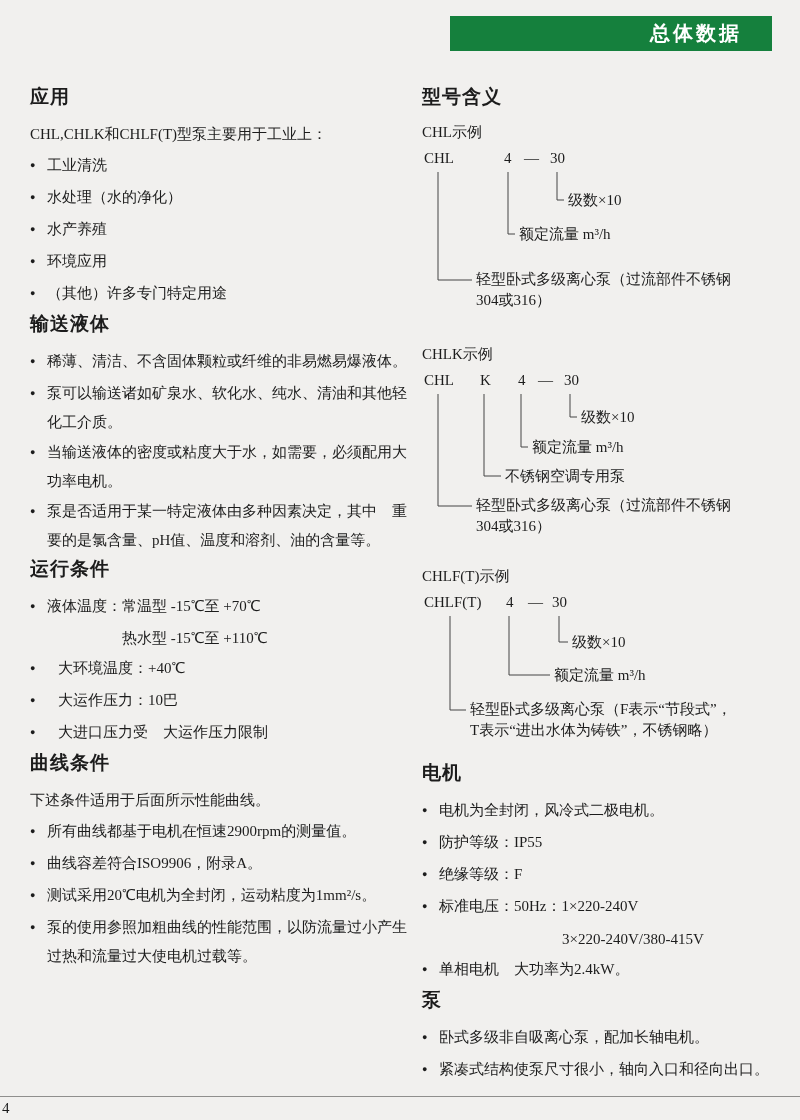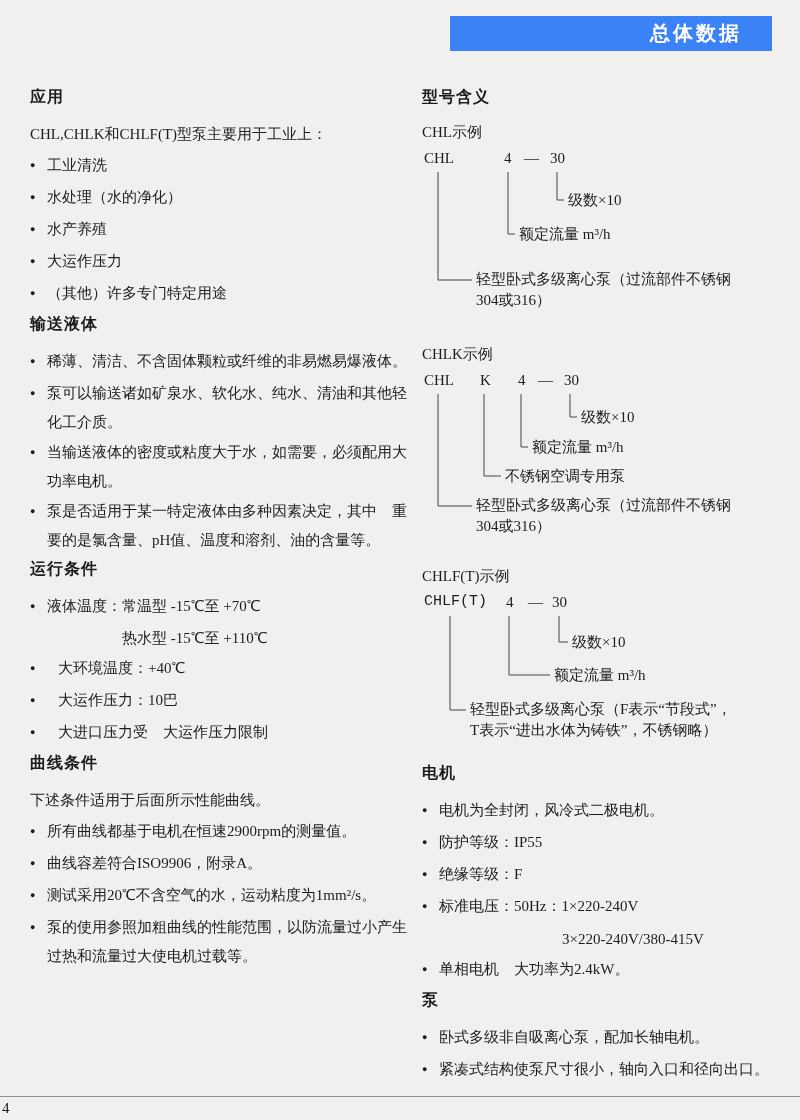--- a/index.html
+++ b/index.html
@@ -21,21 +21,21 @@
     color:#fff;font-family:"Liberation Sans",sans-serif;
     font-weight:bold;font-size:20px;letter-spacing:3px;
   }
 
   
   .col-left{position:absolute;left:30px;top:84px;width:378px;}
   .col-right{position:absolute;left:422px;top:84px;width:356px;}
 
   h2.sec{
     font-family:"Liberation Sans",sans-serif;
-    font-size:16px;font-weight:bold;margin:0 0 10px 0;line-height:26px;
+    font-size:19px;font-weight:bold;margin:0 0 10px 0;line-height:26px;
     letter-spacing:1px;
   }
   .mt{margin-top:20px;}
   .intro{line-height:29px;margin:0 0 2px 0;}
 
   .li{display:flex;align-items:flex-start;line-height:29px;margin:1px 0;}
   .bullet{flex:0 0 17px;}
   .bullet::before{content:"●";font-size:9px;position:relative;top:-2px;}
   .li-text{flex:1;}
   .gap .li-text{padding-left:11px;}
@@ -54,21 +54,21 @@
 
   
   .bottom-rule{position:absolute;left:0;right:0;top:1096px;height:1px;background:#8f8f8d;}
   .page-number{position:absolute;left:2px;top:1100px;font-size:15px;}
 </style>
 </head>
 <body>
 
 <div class="page">
 
-  <div class="header-bar" style="background:#3b82f6;">
+  <div class="header-bar" style="background:#15803d;">
     <span class="header-title">总体数据</span>
   </div>
 
   <div class="col-left">
 
     <h2 class="sec">应用</h2>
     <p class="intro">CHL,CHLK和CHLF(T)型泵主要用于工业上：</p>
     <div class="li">
         <span class="bullet"></span>
         <span class="li-text">工业清洗</span>
@@ -76,21 +76,21 @@
     <div class="li">
         <span class="bullet"></span>
         <span class="li-text">水处理（水的净化）</span>
       </div>
     <div class="li">
         <span class="bullet"></span>
         <span class="li-text">水产养殖</span>
       </div>
     <div class="li">
         <span class="bullet"></span>
-        <span class="li-text">大运作压力</span>
+        <span class="li-text">环境应用</span>
       </div>
     <div class="li">
         <span class="bullet"></span>
         <span class="li-text">（其他）许多专门特定用途</span>
       </div>
 
     <h2 class="sec mt">输送液体</h2>
     <div class="li">
         <span class="bullet"></span>
         <span class="li-text">稀薄、清洁、不含固体颗粒或纤维的非易燃易爆液体。</span>
@@ -132,21 +132,21 @@
     <div class="li">
         <span class="bullet"></span>
         <span class="li-text">所有曲线都基于电机在恒速2900rpm的测量值。</span>
       </div>
     <div class="li">
         <span class="bullet"></span>
         <span class="li-text">曲线容差符合ISO9906，附录A。</span>
       </div>
     <div class="li">
         <span class="bullet"></span>
-        <span class="li-text">测试采用20℃不含空气的水，运动粘度为1mm²/s。</span>
+        <span class="li-text">测试采用20℃电机为全封闭，运动粘度为1mm²/s。</span>
       </div>
     <div class="li">
         <span class="bullet"></span>
         <span class="li-text">泵的使用参照加粗曲线的性能范围，以防流量过小产生过热和流量过大使电机过载等。</span>
       </div>
   </div>
 
   <div class="col-right">
 
     <h2 class="sec">型号含义</h2>
@@ -193,21 +193,21 @@
     </div>
 
     <div class="diagram">
       <div class="d-caption">CHLF(T)示例</div>
       <div class="d-body h155">
         <svg class="d-lines" width="350" height="152" viewBox="0 0 350 152">
           <polyline points="137,24 137,50 146,50" fill="none" stroke="#444" stroke-width="1"></polyline>
           <polyline points="87,24 87,83 128,83" fill="none" stroke="#444" stroke-width="1"></polyline>
           <polyline points="28,24 28,118 44,118" fill="none" stroke="#444" stroke-width="1"></polyline>
         </svg>
-        <span class="tok" style="left:2px;font-family:Liberation Mono, monospace;">CHLF(T)</span>
+        <span class="tok" style="left:2px;">CHLF(T)</span>
         <span class="tok" style="left:84px;">4</span>
         <span class="tok" style="left:106px;">—</span>
         <span class="tok" style="left:130px;">30</span>
         <span class="d-label" style="left:150px;top:40px;">级数×10</span>
         <span class="d-label" style="left:132px;top:73px;">额定流量 m³/h</span>
         <span class="d-label" style="left:48px;top:107px;">轻型卧式多级离心泵（F表示“节段式”，
 T表示“进出水体为铸铁”，不锈钢略）</span>
       </div>
     </div>
 

